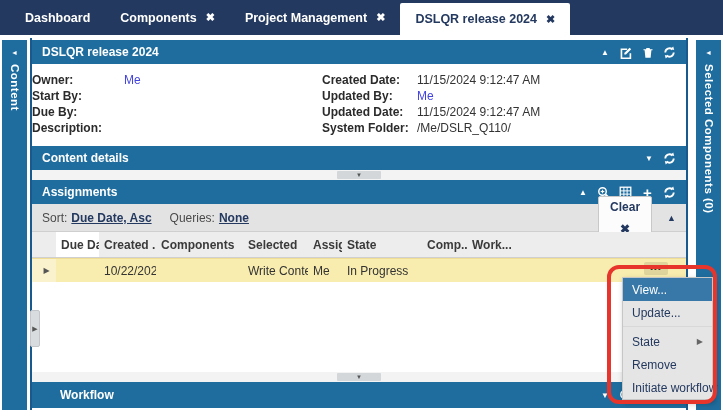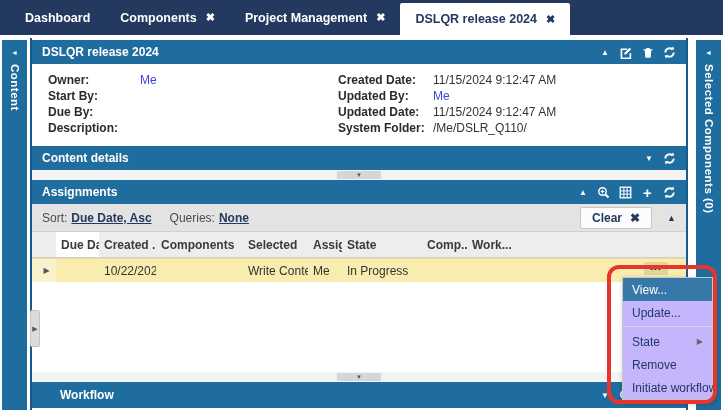--- a/index.html
+++ b/index.html
@@ -33,60 +33,60 @@
 
   .phead { height:24px; background:#1f6d9e; color:#fff; font-weight:bold;
     display:flex; align-items:center; padding:0 10px; font-size:12px; }
   .phead .icons { margin-left:auto; display:flex; gap:9px; align-items:center; }
   .icn { display:flex; align-items:center; justify-content:center; width:13px; height:13px;
     color:#fff; cursor:pointer; }
   .icn.tri-s { font-size:8px; width:10px; }
   .icn.plus { font-size:15px; font-weight:bold; line-height:13px; }
 
   
-  .details { top:26px; height:80px; display:flex; padding:8px 0 0 16px; }
+  .details { top:26px; height:80px; display:flex; padding:8px 0 0 0; }
   .fcol { line-height:16px; }
   .fcol-l { width:290px; }
   .frow { display:flex; }
   .flabel { width:92px; font-weight:bold; color:#2b2b2b; }
   .fvalue { color:#333; }
   .fvalue.link { color:#4343e0; cursor:pointer; }
 
   
   .split { height:10px; background:#f3f3f3; display:flex; justify-content:center; align-items:center; }
   .split .grip { width:44px; height:8px; background:#d3d7da; border-radius:1px;
     display:flex; align-items:center; justify-content:center; font-size:6px; color:#555; cursor:row-resize; }
 
   
   .atoolbar { height:28px; background:#e3e3e3; border-bottom:1px solid #cfcfcf;
     display:flex; align-items:center; padding:0 10px; }
   .atoolbar .lbl { color:#4a4a4a; margin-right:4px; }
   .atoolbar .val { font-weight:bold; color:#24395f; margin-right:18px;text-decoration:underline; }
   .clear-btn { margin-left:auto; background:#fcfcfc; border:1px solid #c8c8c8; border-radius:2px;
     padding:3px 11px; font-weight:bold; color:#24395f; display:flex; gap:8px; align-items:center;
-    font-size:12px; cursor:pointer; }
+    font-size:12px; cursor:pointer;flex-direction:column; }
   .atoolbar .coll { color:#24395f; font-size:9px; margin-left:15px; cursor:pointer; }
 
   
   .thead { height:26px; background:#ededed; border-bottom:1px solid #cfcfcf;
     display:flex; align-items:stretch; font-weight:bold; color:#3a3a3a; }
   .thead .cell { display:flex; align-items:center; padding-left:5px; white-space:nowrap; overflow:hidden; }
   .cell.c-exp{width:24px; padding-left:0;} .c-due{width:43px} .c-cre{width:57px} .c-cmp{width:87px}
   .c-act{width:65px} .c-asg{width:34px} .c-sta{width:80px} .c-cpl{width:45px} .c-wrk{width:45px} .c-fill{flex:1}
   .thead .hlcol { background:#fff; }
   .trow { height:24px; background:#f8ecae; border-top:1px solid #efdd96; display:flex; align-items:stretch;
     color:#333; cursor:pointer; }
   .trow .cell { display:flex; align-items:center; padding-left:5px; white-space:nowrap; overflow:hidden; }
   .trow .c-exp { justify-content:center; background:#f9f2cc; font-size:8px; color:#555; }
   .row-ellipsis { position:absolute; top:224px; left:612px; width:24px; height:13px;
     background:rgba(0,0,0,0.10); border-radius:2px; display:flex; align-items:center; justify-content:center;
     font-weight:bold; color:#3a3220; font-size:12px; line-height:8px; cursor:pointer; z-index:4; }
 
   
-  .menu { position:absolute; left:622px; top:277px; width:91px; background:#c4b5fd;
+  .menu { position:absolute; left:622px; top:277px; width:91px; background:#e5e5e5;
     border:1px solid #c6c6c6; box-shadow:2px 3px 6px rgba(0,0,0,.3); z-index:15; color:#24395f; }
   .mitem { height:23px; display:flex; align-items:center; padding:0 9px; cursor:pointer; white-space:nowrap; }
   .mitem.hl { background:#3878a9; color:#fff; }
   .mitem .sub { margin-left:auto; font-size:8px; color:#666; }
   .msep { border-top:1px solid #d8d8d8; margin:2px 0 3px 0; }
 
   
   .annot { position:absolute; left:607px; top:265px; width:110px; height:139px;
     border:4px solid #e7352b; border-radius:12px; z-index:20; pointer-events:none; }
 

